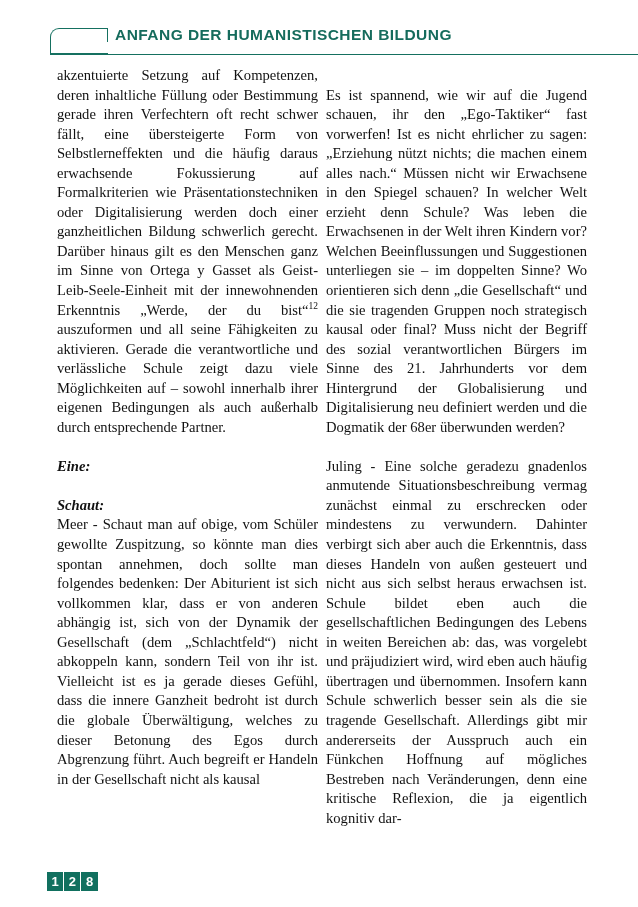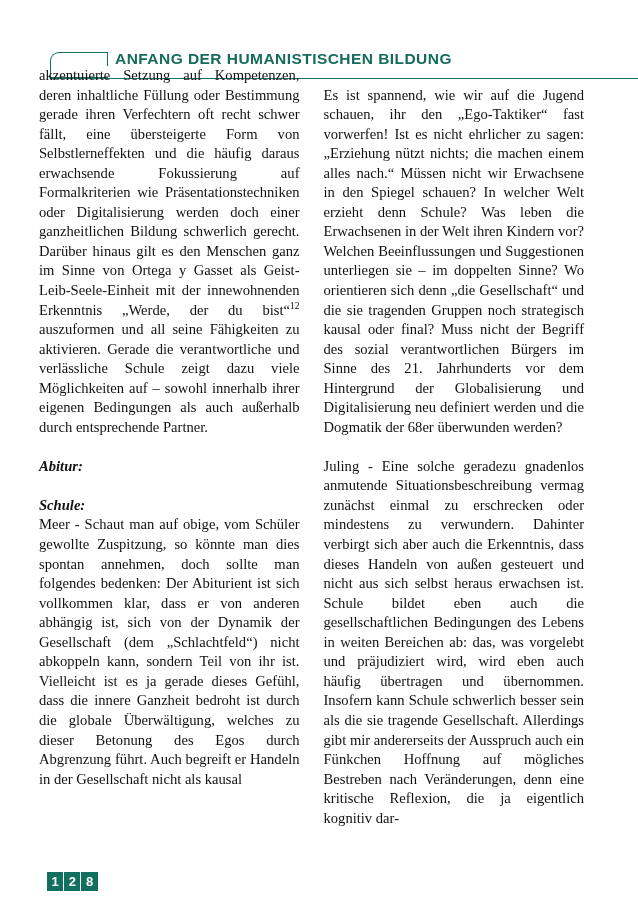--- a/index.html
+++ b/index.html
@@ -16,21 +16,20 @@
     overflow: hidden;
   }
 
   
   .page-header {
     position: absolute;
     left: 0;
     top: 24px;
     width: 638px;
     height: 34px;
-    margin-top: 24px;
   }
   .header-bracket {
     position: absolute;
     left: 50px;
     top: 4px;
     width: 58px;
     height: 26px;
     border: 1.3px solid #157060;
     border-right: none;
     border-radius: 9px 0 0 0;
@@ -61,25 +60,25 @@
     left: 50px;
     top: 30px;
     width: 588px;
     height: 1.4px;
     background: #157060;
   }
 
   
   .columns {
     position: absolute;
-    left: 39px;
+    left: 57px;
     top: 66px;
     width: 545px;
     display: flex;
-    gap: 24px;
+    gap: 8px;
   }
   .column {
     width: 261px;
   }
   .column p {
     margin: 0;
     text-align: justify;
     text-justify: inter-word;
     font-size: 14.6px;
     line-height: 19.55px;
@@ -129,25 +128,25 @@
   <div class="header-title">ANFANG DER HUMANISTISCHEN BILDUNG</div>
   <div class="header-rule"></div>
 </div>
 
 <div class="columns">
 
   <div class="column">
     <p><span>akzentuierte Setzung auf Kompetenzen, deren inhaltliche Füllung oder Bestimmung gerade ihren Verfechtern oft recht schwer fällt, eine übersteigerte Form von Selbstlerneffekten und die häufig daraus erwachsende Fokussierung auf Formalkriterien wie Präsentationstechniken oder Digitalisierung werden doch einer ganzheitlichen Bildung schwerlich gerecht. Darüber hinaus gilt es den Menschen ganz im Sinne von Ortega y Gasset als Geist-Leib-Seele-Einheit mit der innewohnenden Erkenntnis „Werde, der du bist“</span><sup class="fn">12</sup><span> auszuformen und all seine Fähigkeiten zu aktivieren. Gerade die verantwortliche und verlässliche Schule zeigt dazu viele Möglichkeiten auf – sowohl innerhalb ihrer eigenen Bedingungen als auch außerhalb durch entsprechende Partner.</span></p>
 
     <p class="gap">
-      <span class="qa-label">Abitur:</span><br>
+      <span class="qa-label">Eine:</span><br>
     </p>
 
     <p class="gap">
-      <span class="qa-label">Schule:</span><br>
+      <span class="qa-label">Schaut:</span><br>
       <span>Meer - Schaut man auf obige, vom Schüler gewollte Zuspitzung, so könnte man dies spontan annehmen, doch sollte man folgendes bedenken: Der Abiturient ist sich vollkommen klar, dass er von anderen abhängig ist, sich von der Dynamik der Gesellschaft (dem „Schlachtfeld“) nicht abkoppeln kann, sondern Teil von ihr ist. Vielleicht ist es ja gerade dieses Gefühl, dass die innere Ganzheit bedroht ist durch die globale Überwältigung, welches zu dieser Betonung des Egos durch Abgrenzung führt. Auch begreift er Handeln in der Gesellschaft nicht als kausal</span>
     </p>
   </div>
 
   <div class="column">
     <p class="gap">Es ist spannend, wie wir auf die Jugend schauen, ihr den „Ego-Taktiker“ fast vorwerfen! Ist es nicht ehrlicher zu sagen: „Erziehung nützt nichts; die machen einem alles nach.“ Müssen nicht wir Erwachsene in den Spiegel schauen? In welcher Welt erzieht denn Schule? Was leben die Erwachsenen in der Welt ihren Kindern vor? Welchen Beeinflussungen und Suggestionen unterliegen sie – im doppelten Sinne? Wo orientieren sich denn „die Gesellschaft“ und die sie tragenden Gruppen noch strategisch kausal oder final? Muss nicht der Begriff des sozial verantwortlichen Bürgers im Sinne des 21. Jahrhunderts vor dem Hintergrund der Globalisierung und Digitalisierung neu definiert werden und die Dogmatik der 68er überwunden werden?</p>
     <p class="gap">Juling - Eine solche geradezu gnadenlos anmutende Situationsbeschreibung vermag zunächst einmal zu erschrecken oder mindestens zu verwundern. Dahinter verbirgt sich aber auch die Erkenntnis, dass dieses Handeln von außen gesteuert und nicht aus sich selbst heraus erwachsen ist. Schule bildet eben auch die gesellschaftlichen Bedingungen des Lebens in weiten Bereichen ab: das, was vorgelebt und präjudiziert wird, wird eben auch häufig übertragen und übernommen. Insofern kann Schule schwerlich besser sein als die sie tragende Gesellschaft. Allerdings gibt mir andererseits der Ausspruch auch ein Fünkchen Hoffnung auf mögliches Bestreben nach Veränderungen, denn eine kritische Reflexion, die ja eigentlich kognitiv dar-</p>
   </div>
 
 </div>

